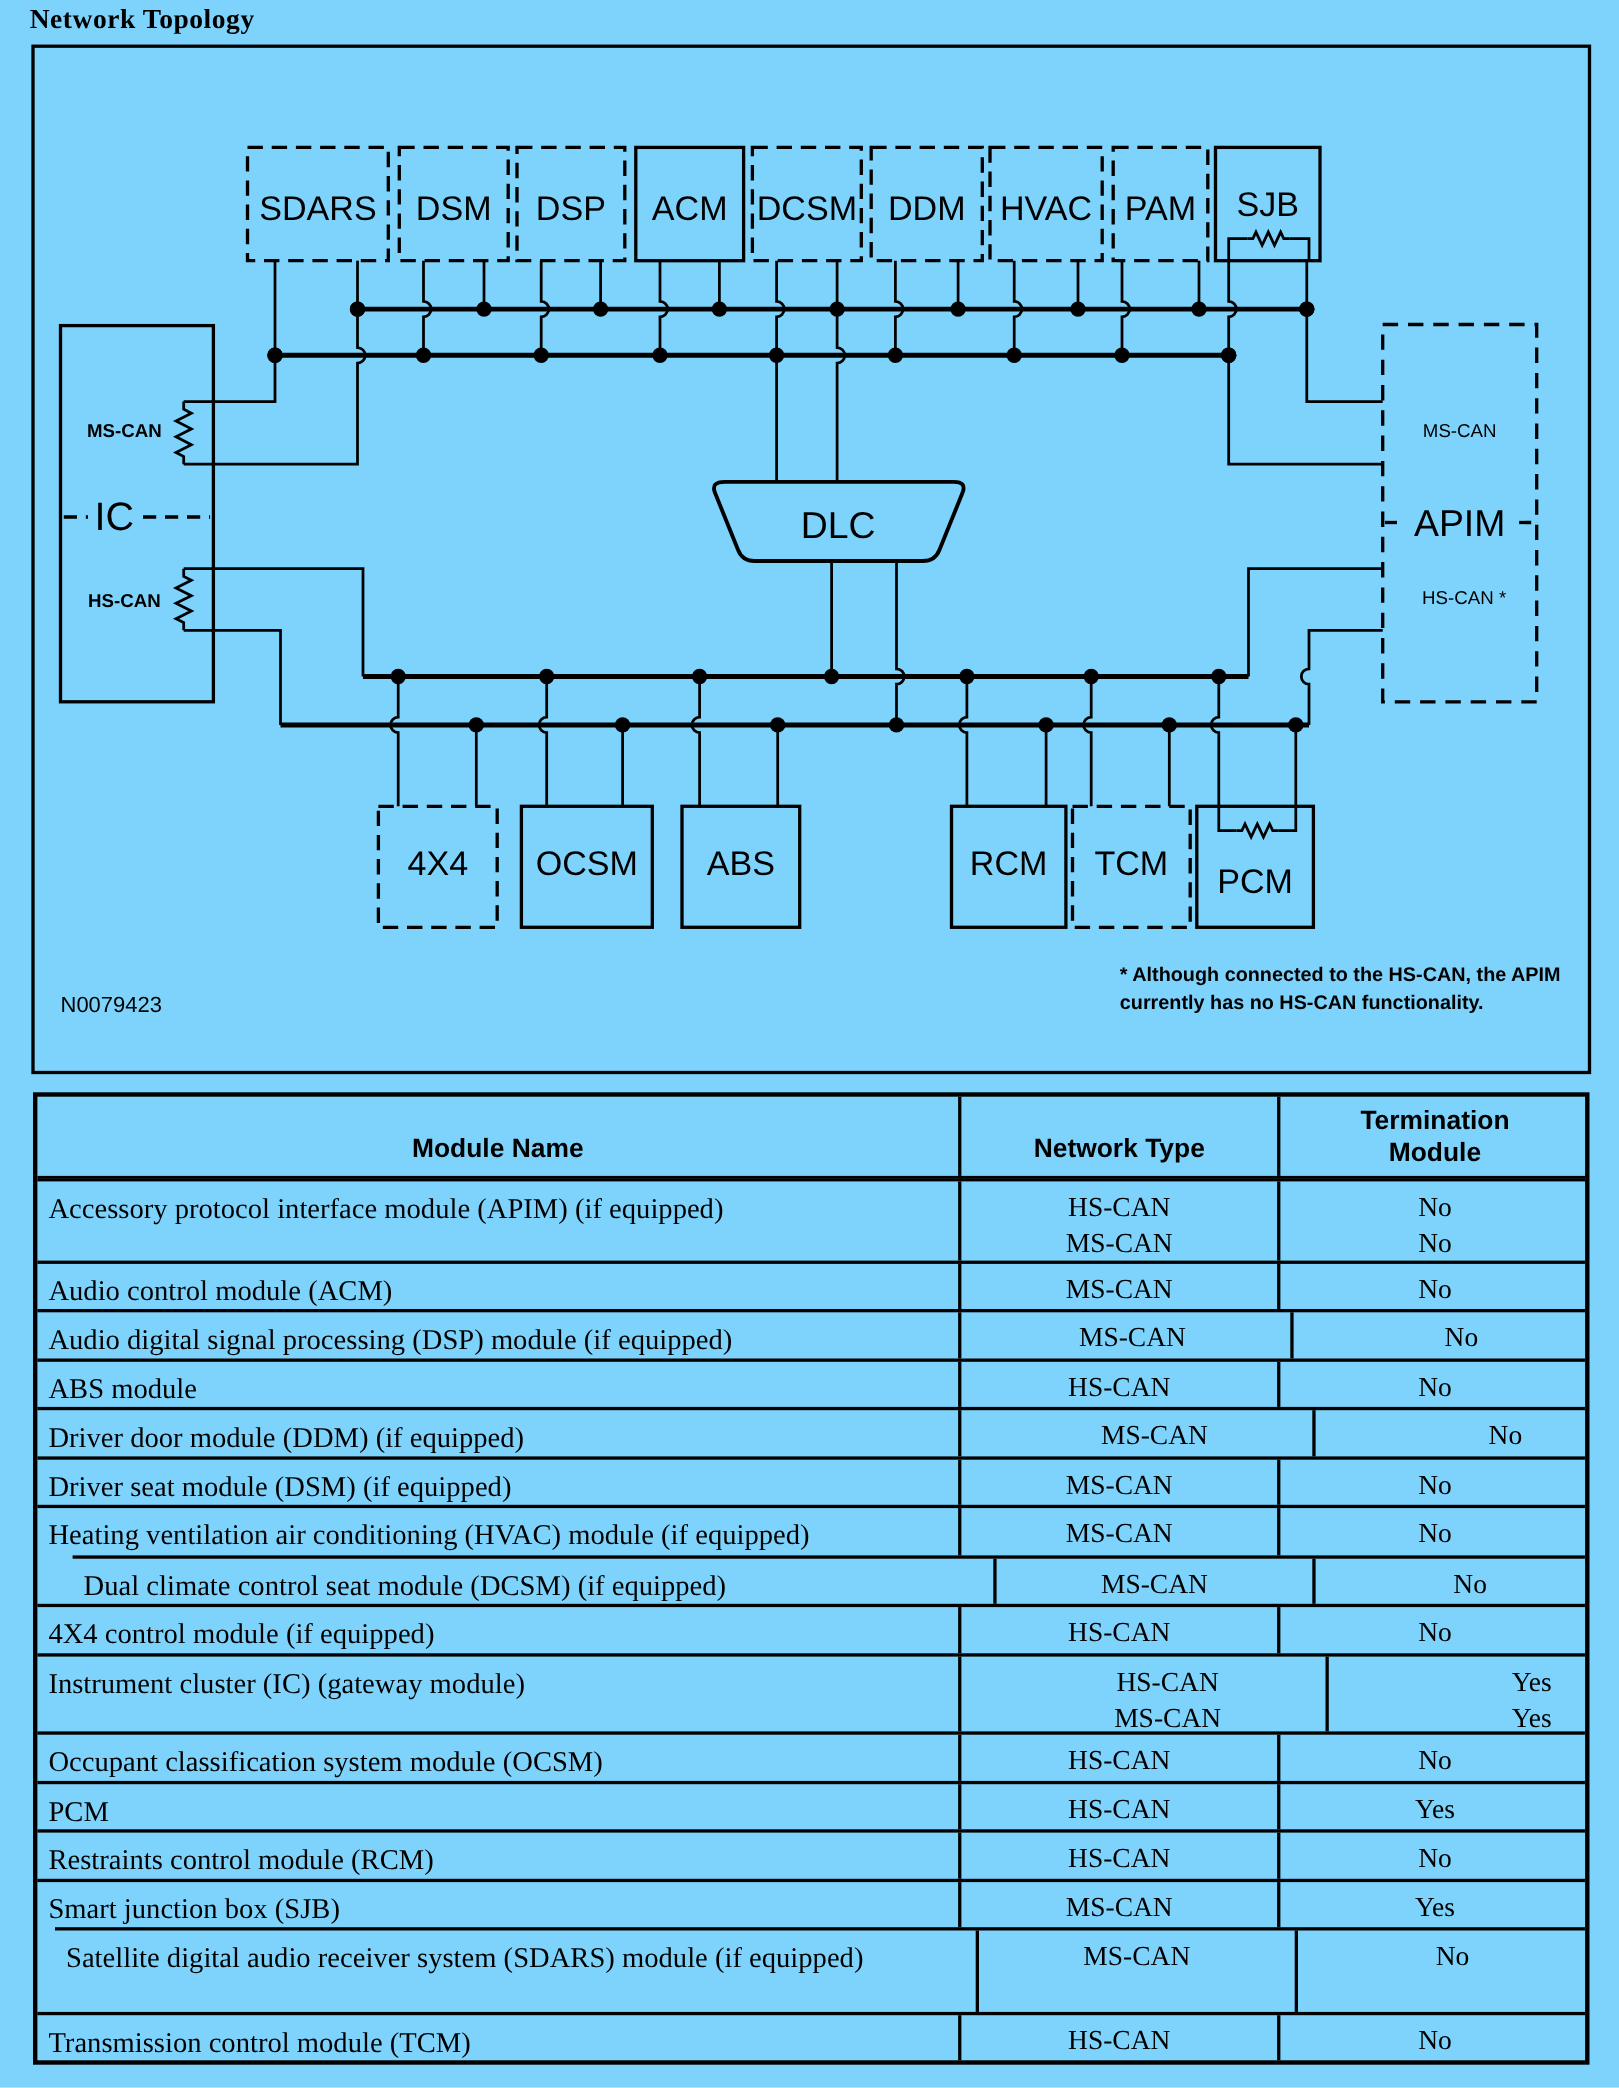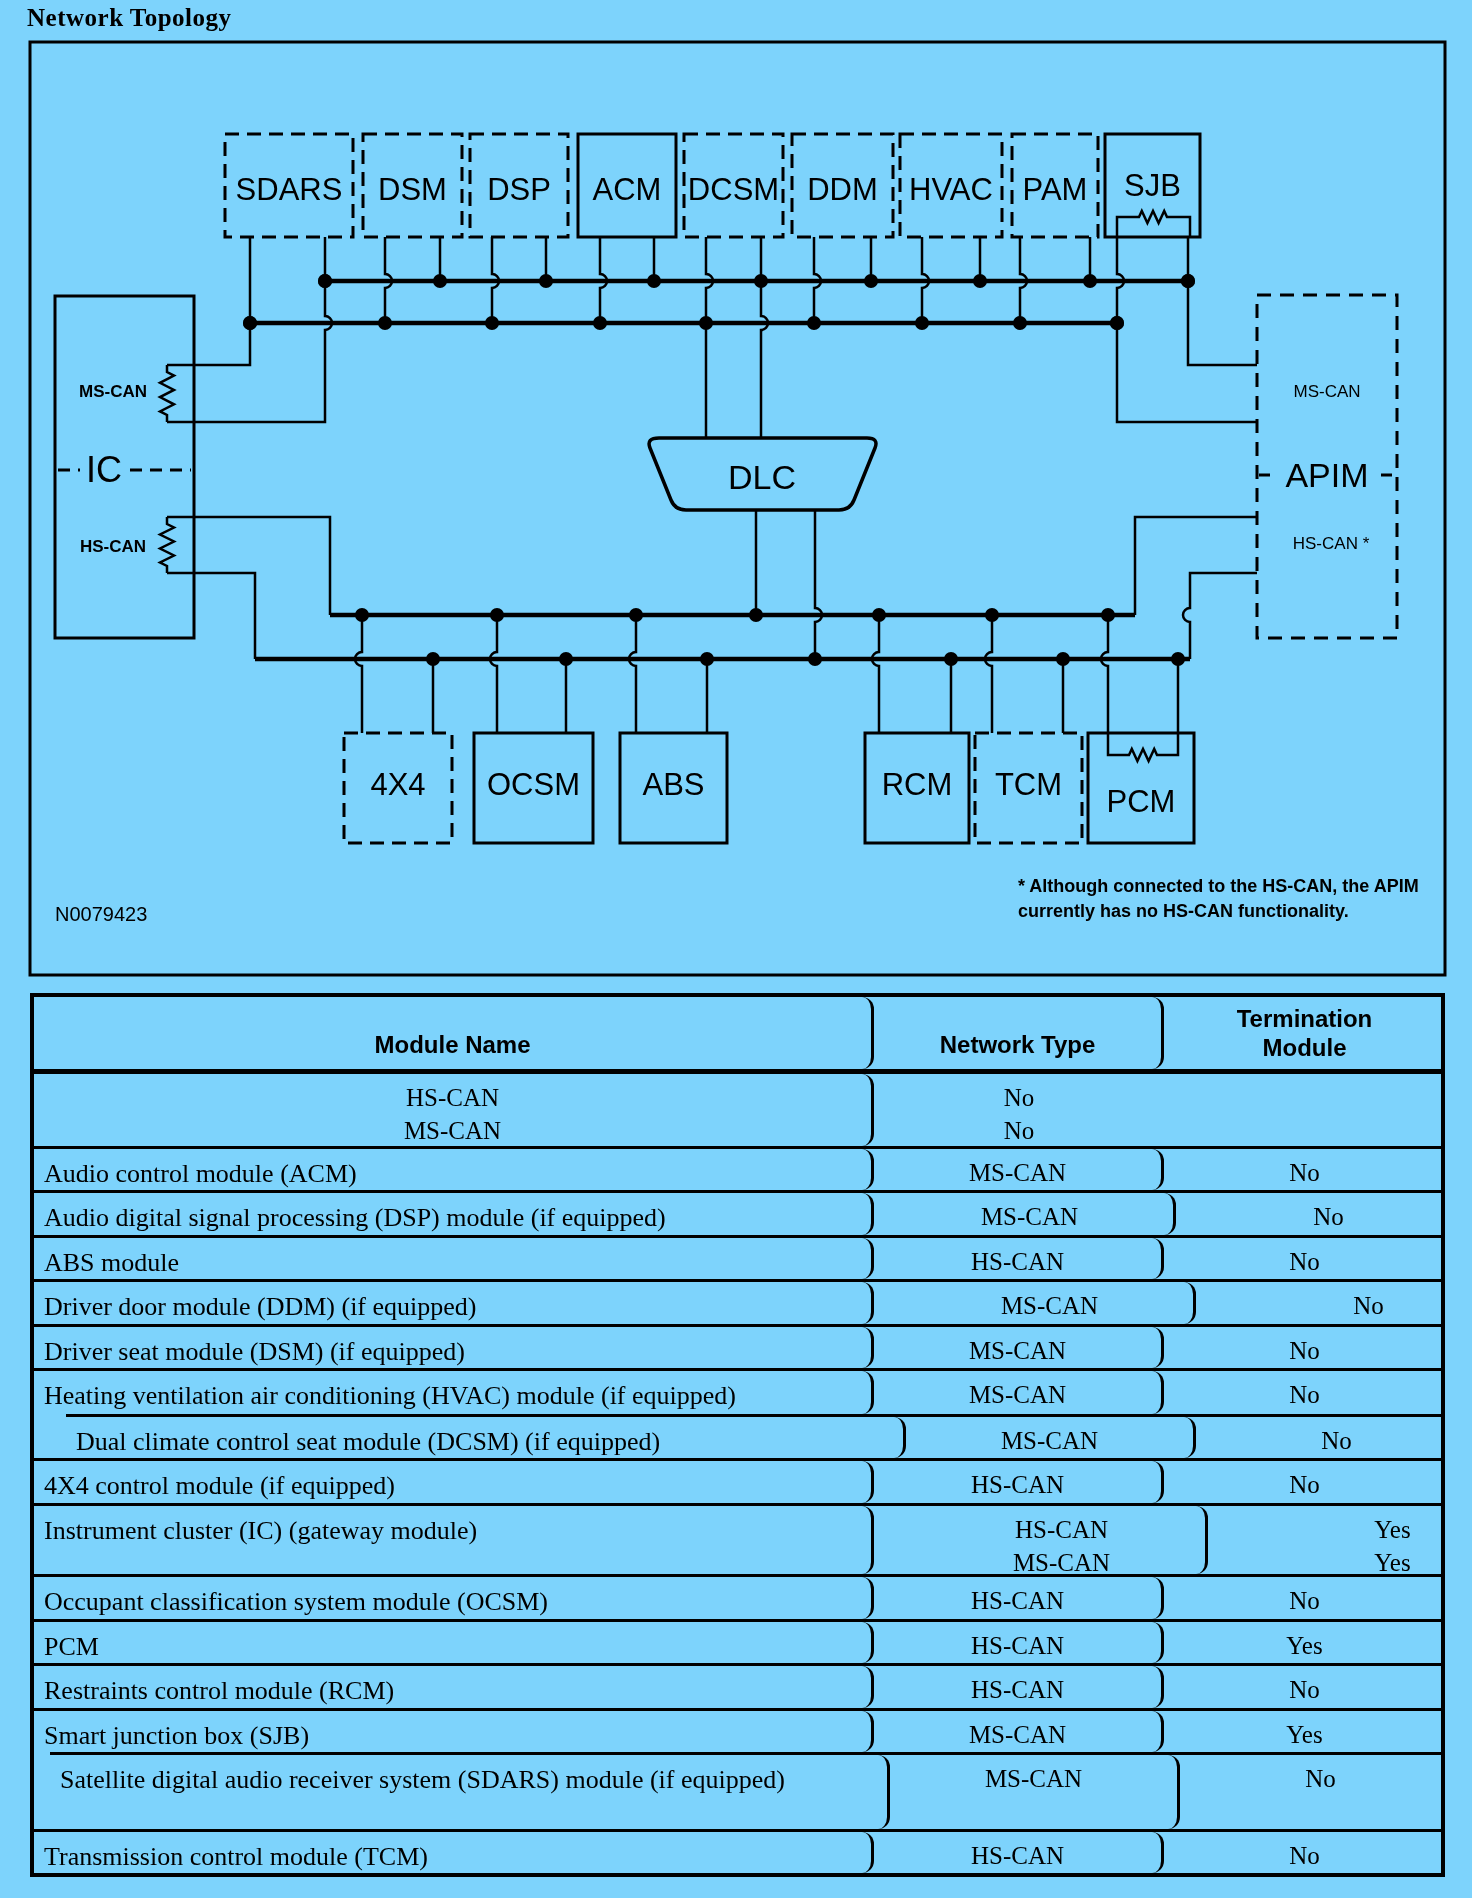--- a/index.html
+++ b/index.html
@@ -6,21 +6,21 @@
   .page{position:relative;width:1472px;height:1898px;background:#7dd3fc;color:#000;overflow:hidden;}
   .doc-title{position:absolute;left:27px;top:4px;font:bold 25px "Liberation Serif",serif;letter-spacing:.5px;}
   svg{position:absolute;left:0;top:0;}
   .diagram-id{position:absolute;left:55px;top:903px;font:20px "Liberation Sans",sans-serif;}
   .footnote{position:absolute;left:1018px;top:874px;font:bold 18px "Liberation Sans",sans-serif;line-height:25px;}
   
   .mod-table{position:absolute;left:30px;top:993px;width:1415px;border:4px solid #000;box-sizing:border-box;
              font-family:"Liberation Serif",serif;}
   .t-row{display:grid;grid-template-columns:840px 290px 281px;box-sizing:border-box;border-top:3px solid #000;}
   .t-row.header{border-top:none;border-bottom:2px solid #000;font-family:"Liberation Sans",sans-serif;font-weight:bold;font-size:24px;}
-  .t-cell{box-sizing:border-box;border-right:3px solid #000;overflow:hidden;border-radius:12px;}
+  .t-cell{box-sizing:border-box;border-right:3px solid #000;overflow:hidden;}
   .t-cell:last-child{border-right:none;}
   .h-cell{display:flex;justify-content:center;align-items:flex-end;padding-bottom:10px;text-align:center;}
   .h-cell.mid{align-items:center;padding-bottom:0;line-height:29px;}
   .h-cell.mid span{display:block;width:170px;}
   .name-cell{font-size:26px;padding:8px 6px 0 10px;line-height:33px;}
   .val-cell{font-size:25px;text-align:center;padding-top:7px;line-height:33px;}
 </style>
 </head>
 <body>
 
@@ -173,20 +173,21 @@
   <div class="mod-table">
     <div class="t-row header" style="height:74px">
       <div class="t-cell h-cell">Module Name</div>
       <div class="t-cell h-cell">Network Type</div>
       <div class="t-cell h-cell mid">
           <span>Termination Module</span>
         </div>
     </div>
 
   <div class="t-row" style="height: 75px;">
+        <div class="t-cell name-cell">Accessory protocol interface module (APIM) (if equipped)</div>
         <div class="t-cell val-cell">
           <div>HS-CAN</div>
           <div>MS-CAN</div>
         </div>
         <div class="t-cell val-cell">
           <div>No</div>
           <div>No</div>
         </div>
       </div>
       <div class="t-row" style="height: 44px;">

